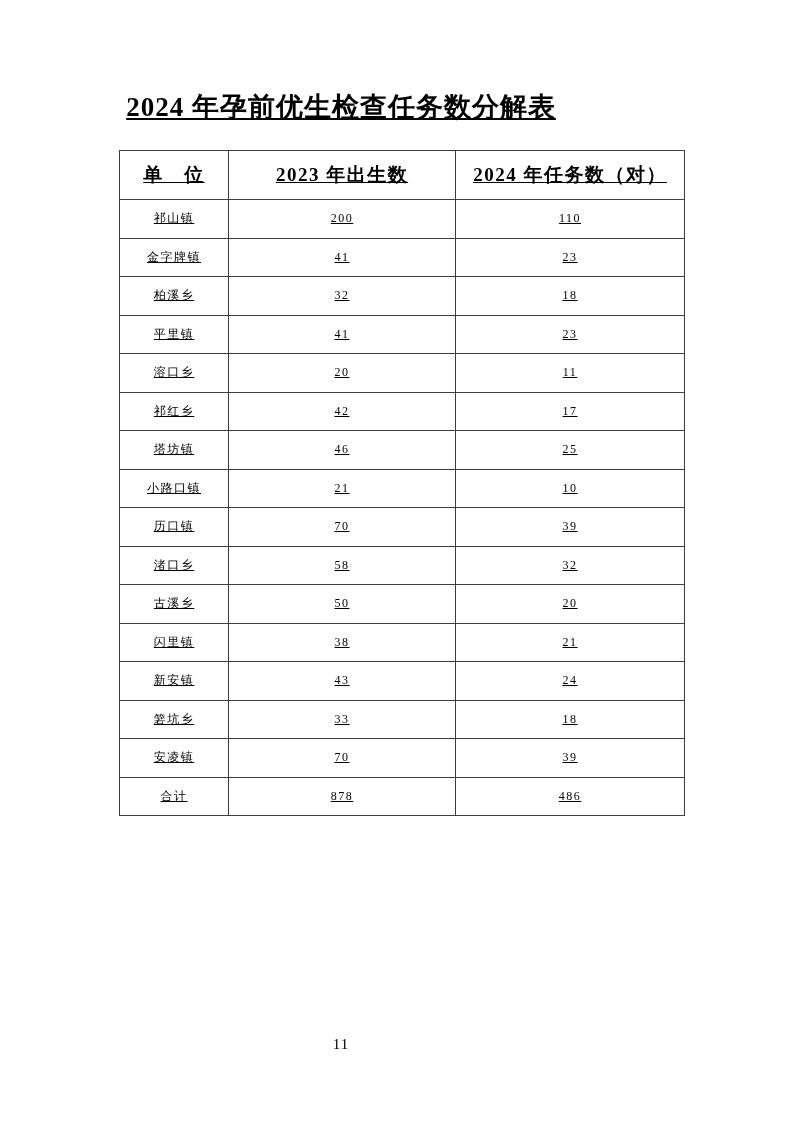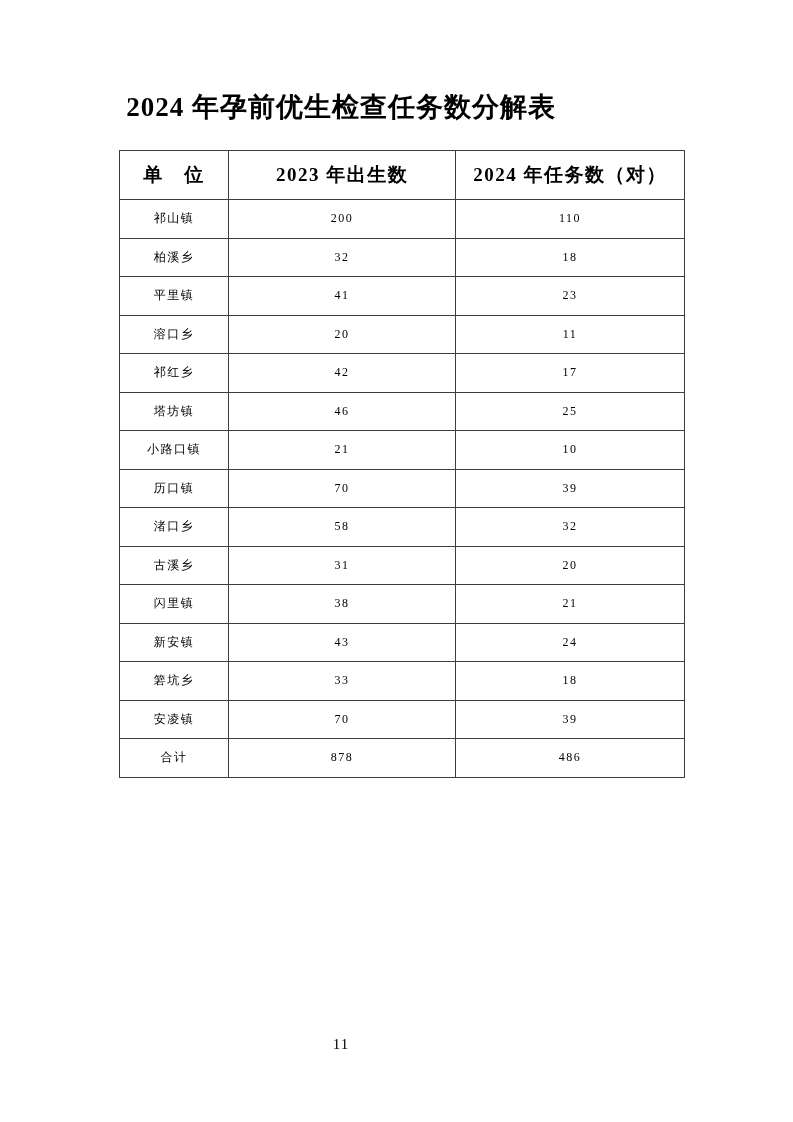--- a/index.html
+++ b/index.html
@@ -12,20 +12,21 @@
     height: 1122px;
     position: relative;
     font-family: "Liberation Serif", "DejaVu Serif", serif;
     color: #000000;
     overflow: hidden;
   }
   .page {
     width: 682px;
     height: 1122px;
     position: relative;
+    text-decoration: underline;
   }
   .doc-title {
     margin: 0;
     padding-top: 88px;
     text-align: center;
     font-size: 27px;
     line-height: 38px;
     font-weight: bold;
     letter-spacing: 1px;
   }
@@ -89,20 +90,25 @@
         <th>2024 年任务数（对）</th>
       </tr>
     </thead>
     <tbody>
       <tr>
         <td>祁山镇</td>
         <td>200</td>
         <td>110</td>
       </tr>
       <tr>
+        <td>金字牌镇</td>
+        <td>41</td>
+        <td>23</td>
+      </tr>
+      <tr>
         <td>柏溪乡</td>
         <td>32</td>
         <td>18</td>
       </tr>
       <tr>
         <td>平里镇</td>
         <td>41</td>
         <td>23</td>
       </tr>
       <tr>
@@ -130,21 +136,21 @@
         <td>70</td>
         <td>39</td>
       </tr>
       <tr>
         <td>渚口乡</td>
         <td>58</td>
         <td>32</td>
       </tr>
       <tr>
         <td>古溪乡</td>
-        <td>31</td>
+        <td>50</td>
         <td>20</td>
       </tr>
       <tr>
         <td>闪里镇</td>
         <td>38</td>
         <td>21</td>
       </tr>
       <tr>
         <td>新安镇</td>
         <td>43</td>

